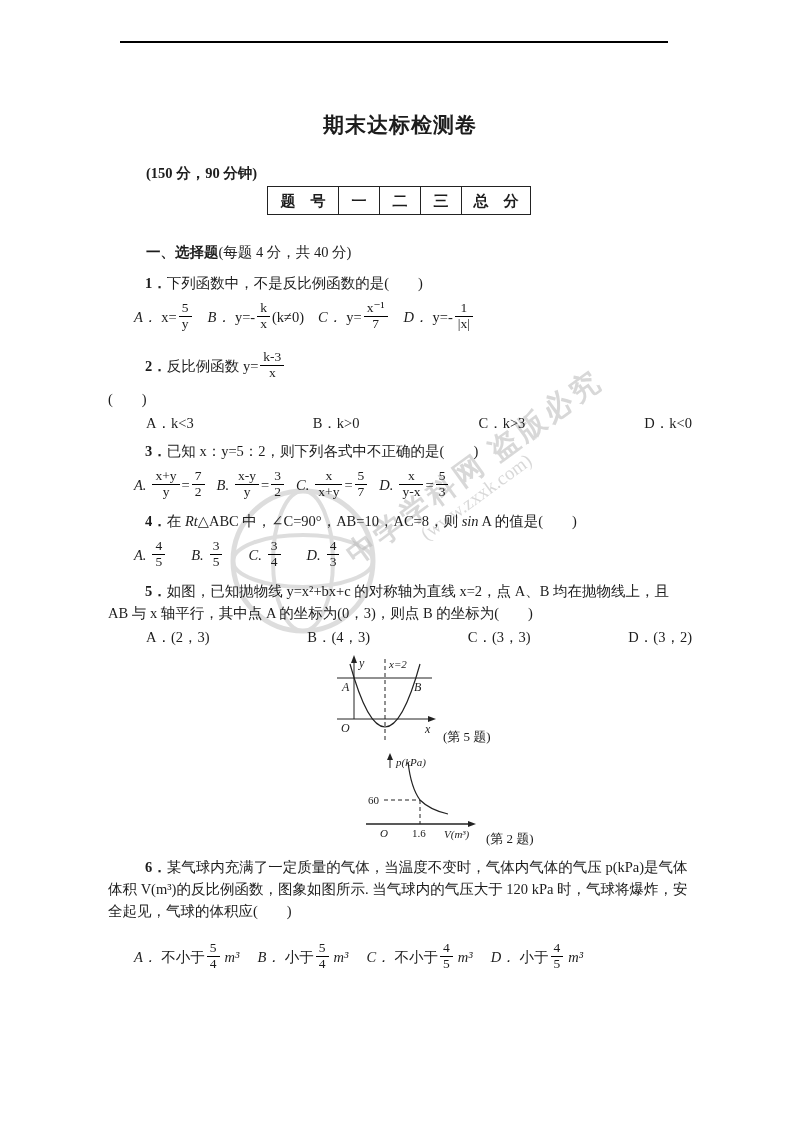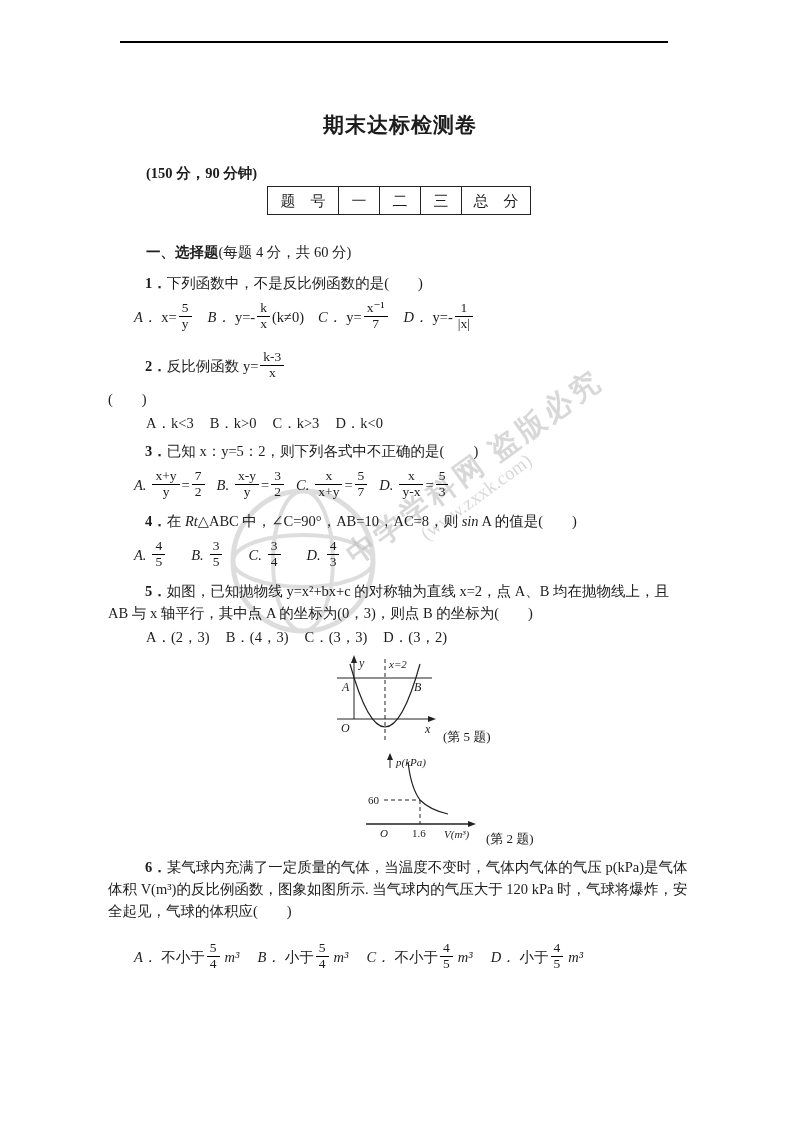--- a/index.html
+++ b/index.html
@@ -6,42 +6,42 @@
   .page{
     position:relative;width:793px;height:1122px;margin:0 auto;
     background:#ffffff;overflow:hidden;
     font-family:"Liberation Serif","DejaVu Serif",serif;
     color:#1c1c1c;
   }
   .rule{position:absolute;left:120px;top:41px;width:548px;border-top:2px solid #000;}
   .content{position:absolute;left:108px;top:16px;width:584px;font-size:14.5px;line-height:22px;}
   .title{margin-top:96px;text-align:center;font-size:21px;font-weight:bold;letter-spacing:1px;line-height:26px;}
   .subtitle{margin-top:24px;margin-left:38px;font-weight:bold;}
-  table.score{border-collapse:collapse;margin-top:2px;margin-left:159px;table-layout:fixed;}
+  table.score{border-collapse:collapse;margin-top:2px;margin-left:159px;table-layout:fixed;font-weight:bold;}
   table.score td{border:1px solid #222;text-align:center;font-size:15px;padding:0;}
   .sc-c0{width:70px;} .sc-c1{width:40px;} .sc-c2{width:40px;} .sc-c3{width:40px;} .sc-c4{width:68px;}
   .score .hrow td{height:27px;}
   .score .brow td{height:55px;}
   .sec-heading{margin-top:26px;margin-left:38px;}
   .sec-heading .b{font-weight:bold;}
   .stem{margin:9px 0 0 0;text-indent:37px;}
   .stem .qno{font-weight:bold;}
   .nowrap{white-space:nowrap;}
   .paren{margin:2px 0 0 0;}
   .optrow{display:flex;align-items:center;margin-top:2px;padding-left:26px;height:42px;}
   .optrow.simple{height:22px;padding-left:38px;}
   .opt{display:inline-flex;align-items:center;white-space:nowrap;}
   .ol{font-style:italic;margin-right:4px;}
   .frac{display:inline-block;text-align:center;vertical-align:middle;line-height:1.05;font-size:13.5px;margin:0 2px;position:relative;top:-1px;}
   .frac .num,.frac .den{display:block;padding:0 3px;}
   .frac .den{border-top:1px solid #000;}
   .stemline{display:flex;align-items:center;margin-top:8px;height:40px;}
   .stemline .qno{font-weight:bold;}
   .stemline .ind{width:37px;flex:none;}
-  .g1{gap:14px;} .g2{gap:24px;} .g3{gap:10px;} .g4{gap:18px;} .g5{gap:16px;}
+  .g1{gap:14px;} .g2{gap:24px;} .g3{gap:10px;} .g4{gap:18px;} .g5{gap:16px;justify-content:space-between;}
   .figrow{display:flex;align-items:flex-end;gap:4px;}
   .fig5{margin-left:227px;margin-top:6px;}
   .fig6{margin-left:238px;margin-top:2px;}
   .figcap{font-size:13px;line-height:18px;white-space:nowrap;}
   svg text{font-family:"Liberation Serif","DejaVu Serif",serif;fill:#1c1c1c;}
   svg .var{font-style:italic;}
   svg line,svg path{stroke:#222;fill:none;}
   .italic{font-style:italic;}
   .unit{font-style:italic;margin-left:3px;}
   
@@ -82,21 +82,21 @@
         <td class="sc-c0">题　号</td>
         <td class="sc-c1">一</td>
         <td class="sc-c2">二</td>
         <td class="sc-c3">三</td>
         <td class="sc-c4">总　分</td>
       </tr>
     </tbody>
       </table>
 
     <div class="sec-heading">
-      <span class="b">一、选择题</span><span>(每题 4 分，共 60 分)</span>
+      <span class="b">一、选择题</span><span>(每题 4 分，共 40 分)</span>
     </div>
 
     <p class="stem"><span class="qno">1．</span><span>下列函数中，不是反比例函数的是(　　)</span></p>
     <div class="optrow g1">
       <span class="opt">
         <span class="ol">A．</span>
           <span>x=</span>
           <span class="frac">
             <span class="num">5</span>
             <span class="den">y</span>

